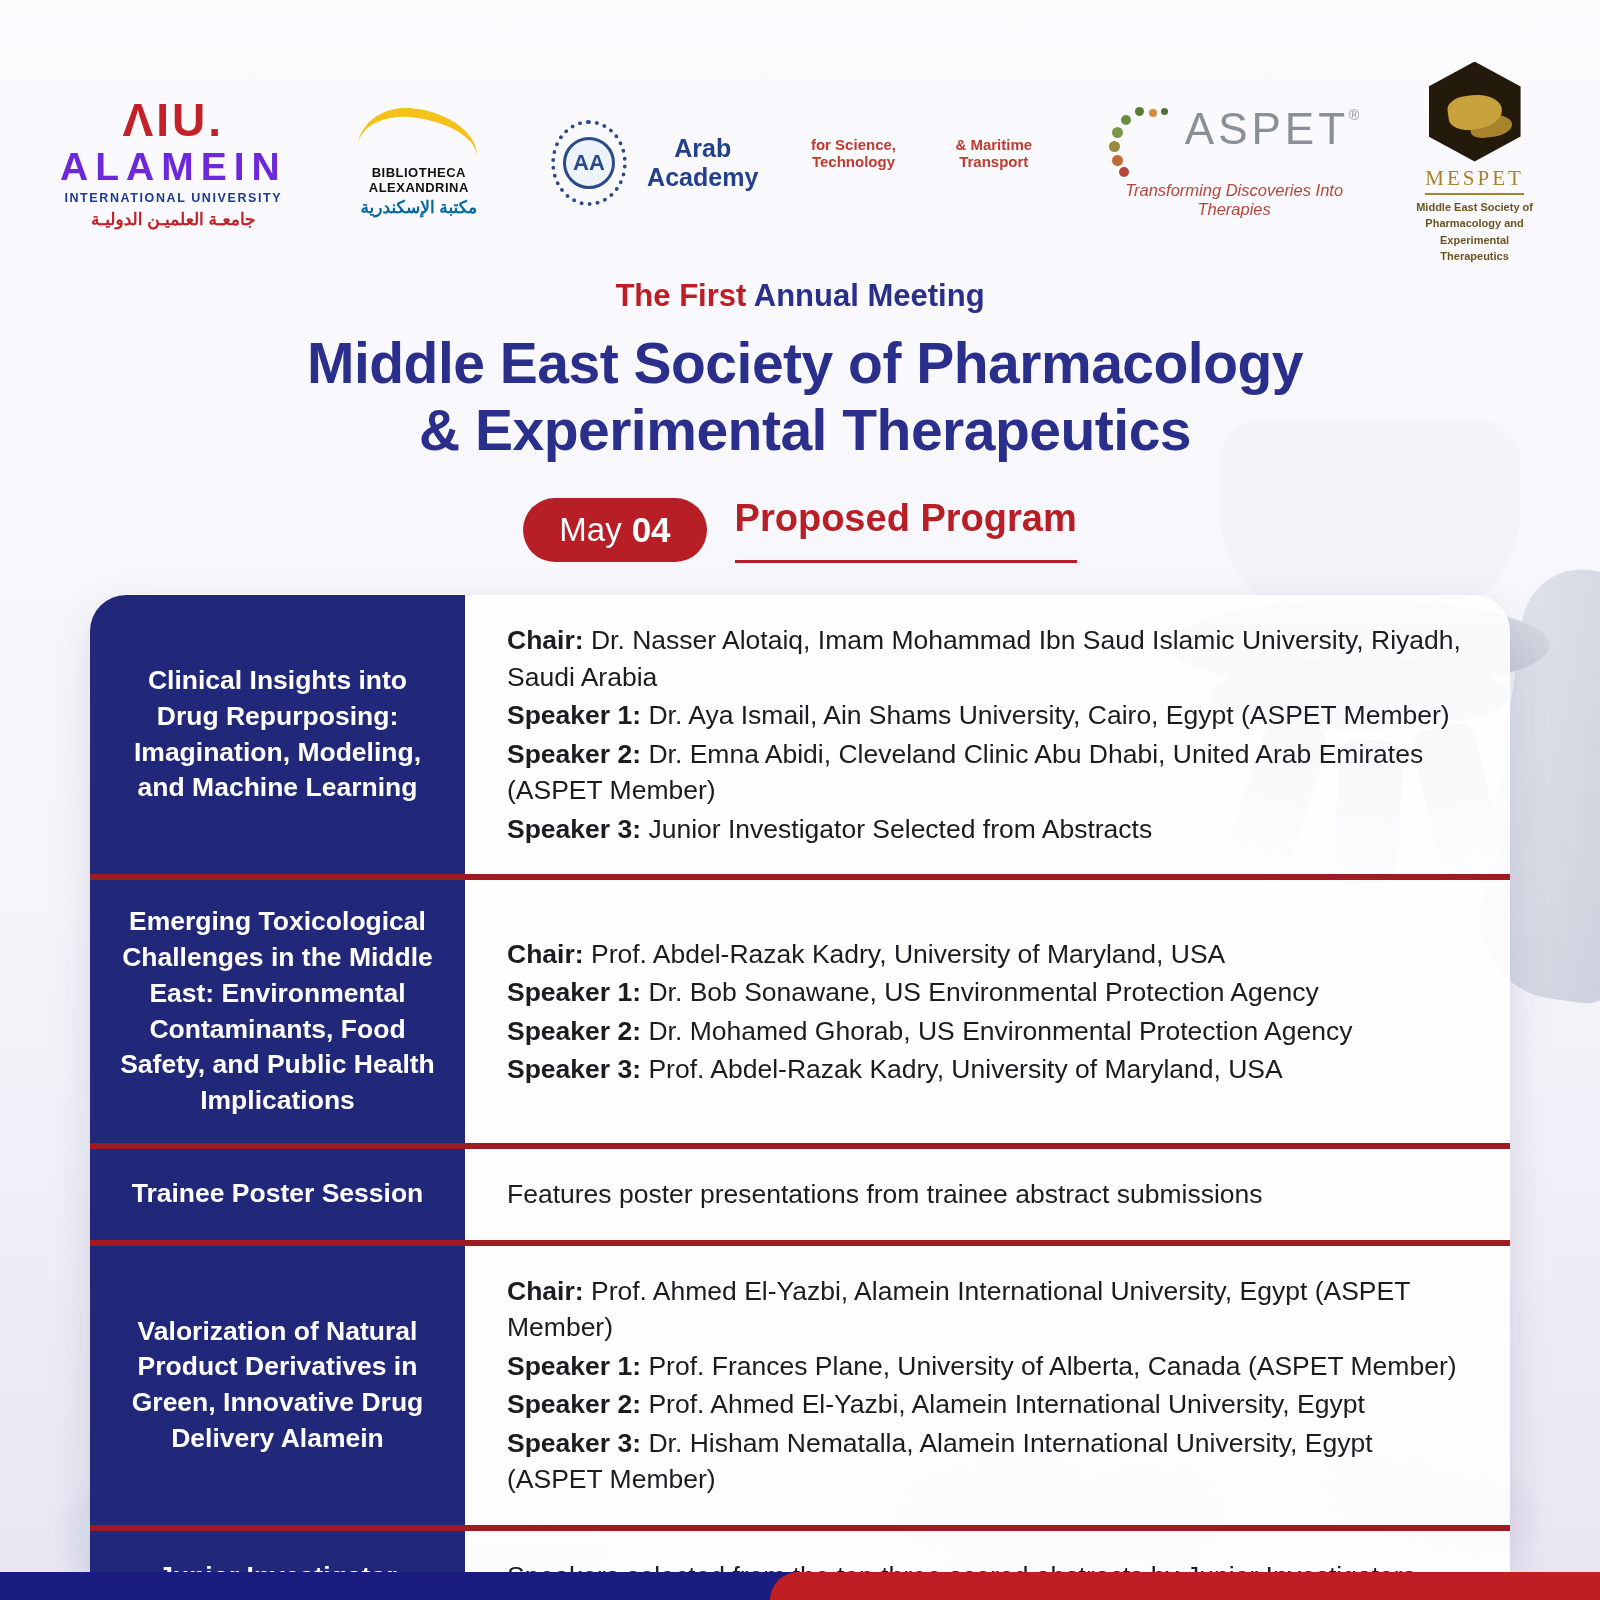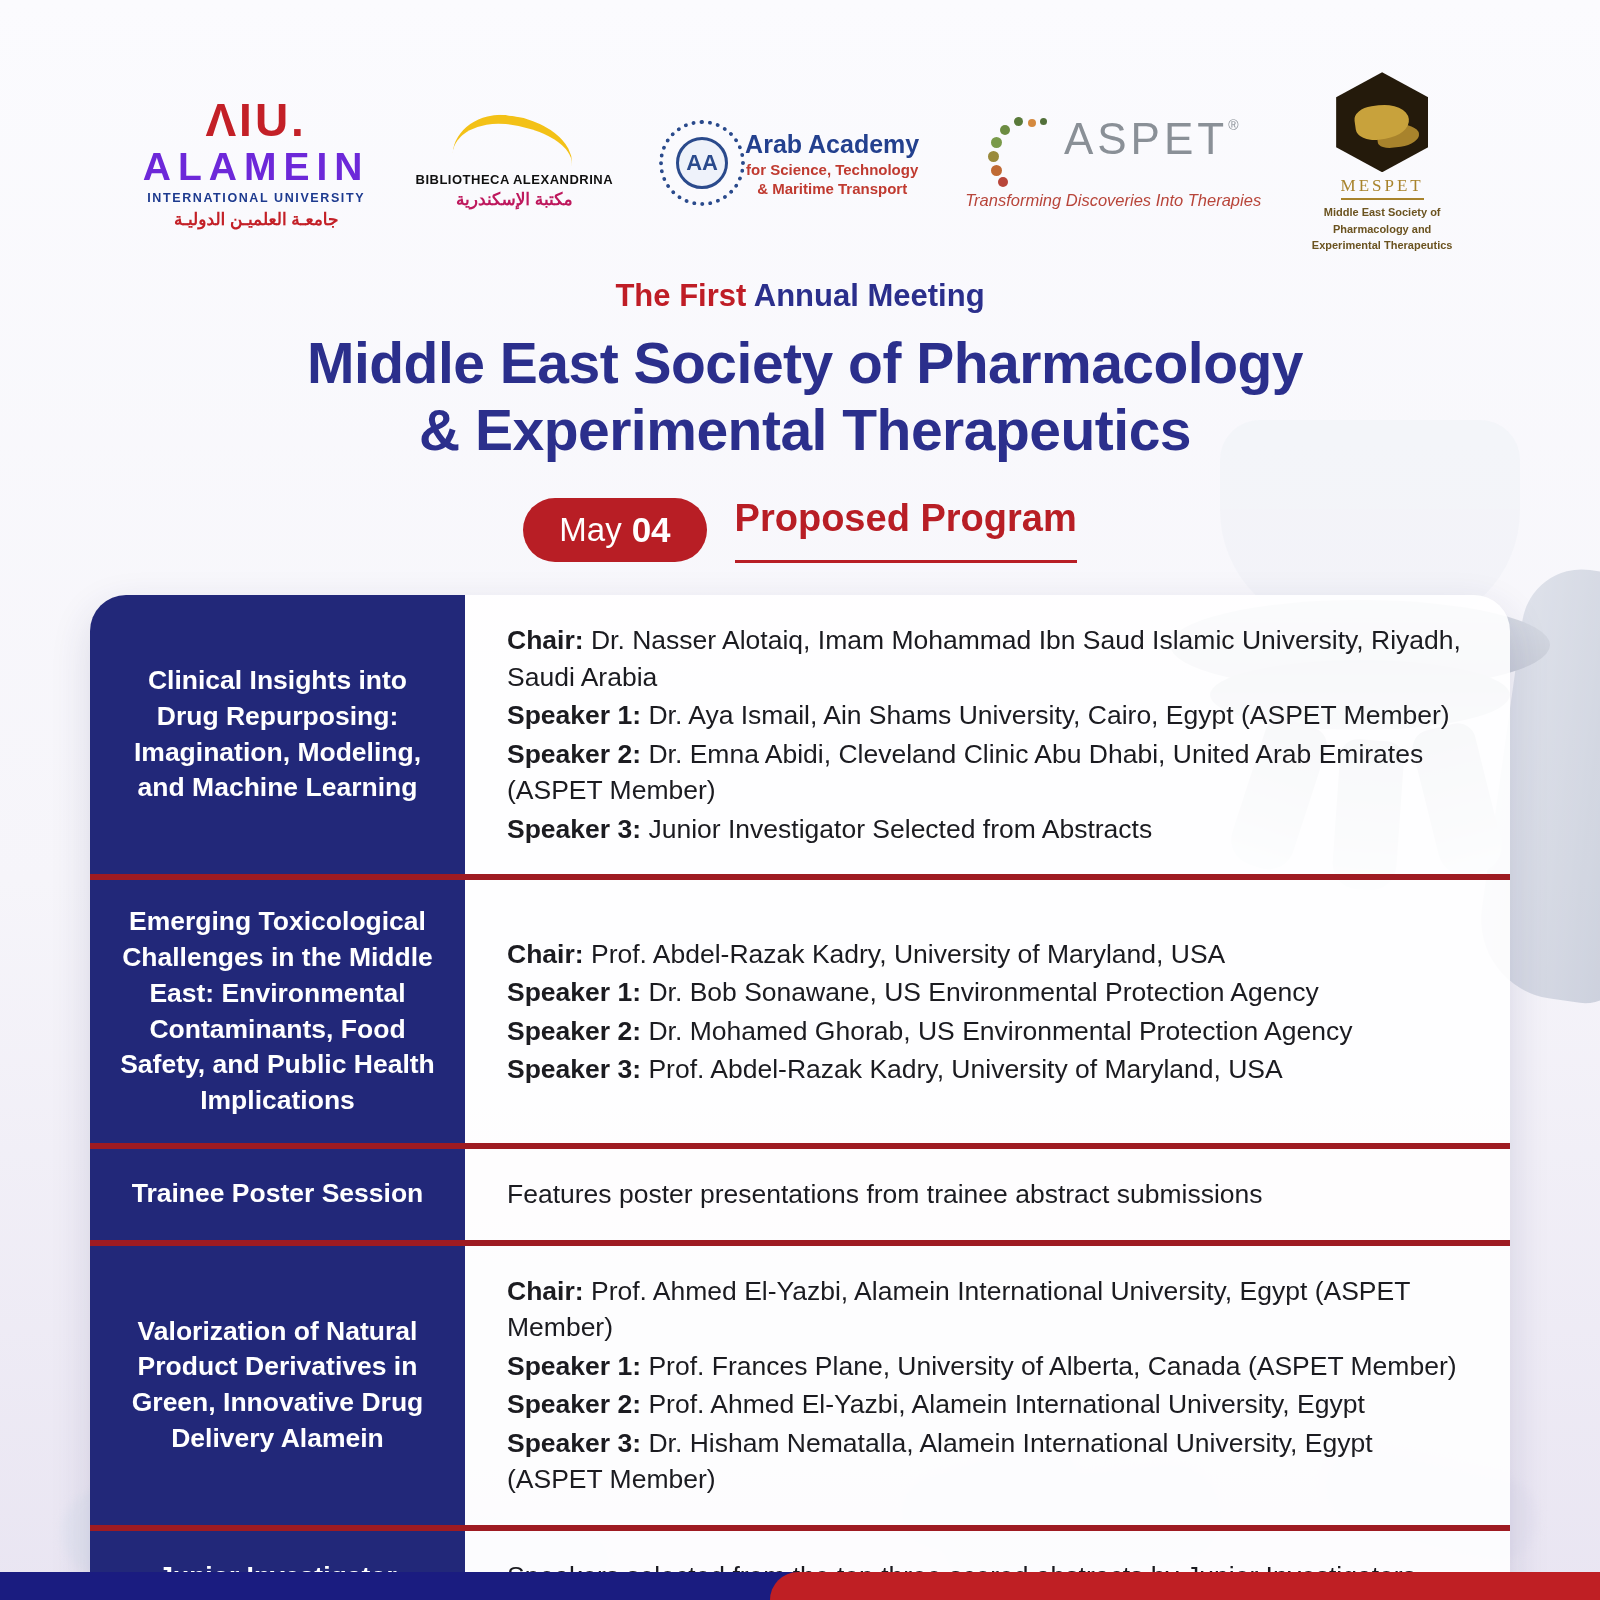--- a/index.html
+++ b/index.html
@@ -32,38 +32,38 @@
 
   
   .logos { position:relative; display:flex; justify-content:center; align-items:center; gap:46px; margin:88px 60px 0; height:150px; }
   .logo { display:flex; flex-direction:column; align-items:center; text-align:center; }
   .aiu-mark { color:#c32027; font-size:46px; font-weight:bold; letter-spacing:3px; line-height:1; }
   .aiu-name { color:#6d28d9; font-size:39px; font-weight:bold; letter-spacing:7px; margin-top:2px; }
   .aiu-sub { color:#1d3a8f; font-size:12.5px; font-weight:bold; letter-spacing:1.6px; margin-top:2px; }
   .aiu-ar { color:#c32027; font-size:17px; font-weight:bold; margin-top:4px; }
   .ba-arc { width:120px; height:52px; border-top:9px solid #f3c117; border-radius:50% 70% 0 0 / 100% 100% 0 0; transform:rotate(6deg); margin-bottom:4px; }
   .ba-name { color:#101010; font-size:13px; font-weight:bold; letter-spacing:.5px; }
-  .ba-ar { color:#be185d; font-size:17px; font-weight:bold; margin-top:2px; }
+  .ba-ar { color:#0369a1; font-size:17px; font-weight:bold; margin-top:2px; }
   .aast { flex-direction:row; text-align:center; }
   .aast-emblem { width:86px; height:86px; border-radius:50%; border:4px dotted #2a4a8c; display:flex; align-items:center; justify-content:center; }
   .aast-inner { width:52px; height:52px; border-radius:50%; border:3px solid #2a4a8c; background:#eef2fa; display:flex; align-items:center; justify-content:center; color:#2a4a8c; font-size:22px; font-weight:bold; }
-  .aast-text { display:flex; flex-direction:column; }
+  .aast-text { display:flex; flex-direction:row; }
   .aast-l1 { color:#23408e; font-size:25px; font-weight:bold; }
   .aast-l2 { color:#c03a30; font-size:15px; font-weight:bold; margin-top:2px; }
   .aspet { position:relative; }
   .aspet-row { display:flex; align-items:flex-start; gap:18px; }
   .aspet-dots { width:58px; height:70px; position:relative; }
   .dot { position:absolute; border-radius:50%; }
   .aspet-name { color:#8a9097; font-size:44px; letter-spacing:4px; line-height:1; }
   .aspet-reg { color:#8a9097; font-size:14px; vertical-align:top; }
   .aspet-tag { color:#b8453a; font-size:16.5px; font-style:italic; margin-top:4px; }
   .mespet { width:150px; }
   .mespet-hex { width:92px; height:100px; background:#241a0b; clip-path:polygon(50% 0,100% 25%,100% 75%,50% 100%,0 75%,0 25%); position:relative; display:flex; align-items:center; justify-content:center; }
   .mespet-blob { width:54px; height:34px; background:#c8a23c; border-radius:40% 60% 55% 45%; transform:rotate(-8deg); box-shadow:14px 16px 0 -6px #a8832c; }
-  .mespet-name { font-family:"Liberation Serif", serif; color:#a8832c; font-size:17px; letter-spacing:3px; margin-top:4px; border-bottom:2px solid #a8832c; padding-bottom:2px; }
+  .mespet-name { font-family:"Liberation Serif", serif; color:#a8832c; font-size:21px; letter-spacing:3px; margin-top:4px; border-bottom:2px solid #a8832c; padding-bottom:2px; }
   .mespet-cap { color:#6b5320; font-size:11px; font-weight:bold; margin-top:4px; line-height:1.5; }
 
   
   .pre-title { text-align:center; margin-top:40px; font-size:31px; }
   .pre-accent { color:#bf1d26; font-weight:bold; }
   .pre-rest { color:#2b2f8c; font-weight:600; }
   .main-title { text-align:center; color:#2b2f8c; font-weight:700; font-size:57px; line-height:1.17; margin-top:16px; letter-spacing:-0.5px;padding-left:10px; }
   .date-row { display:flex; justify-content:center; align-items:center; gap:28px; margin-top:34px; }
   .date-pill { background:#b81e25; color:#ffffff; border-radius:44px; padding:12px 36px; display:flex; align-items:center; gap:10px; }
   .date-month { font-size:33px; font-weight:400; }

